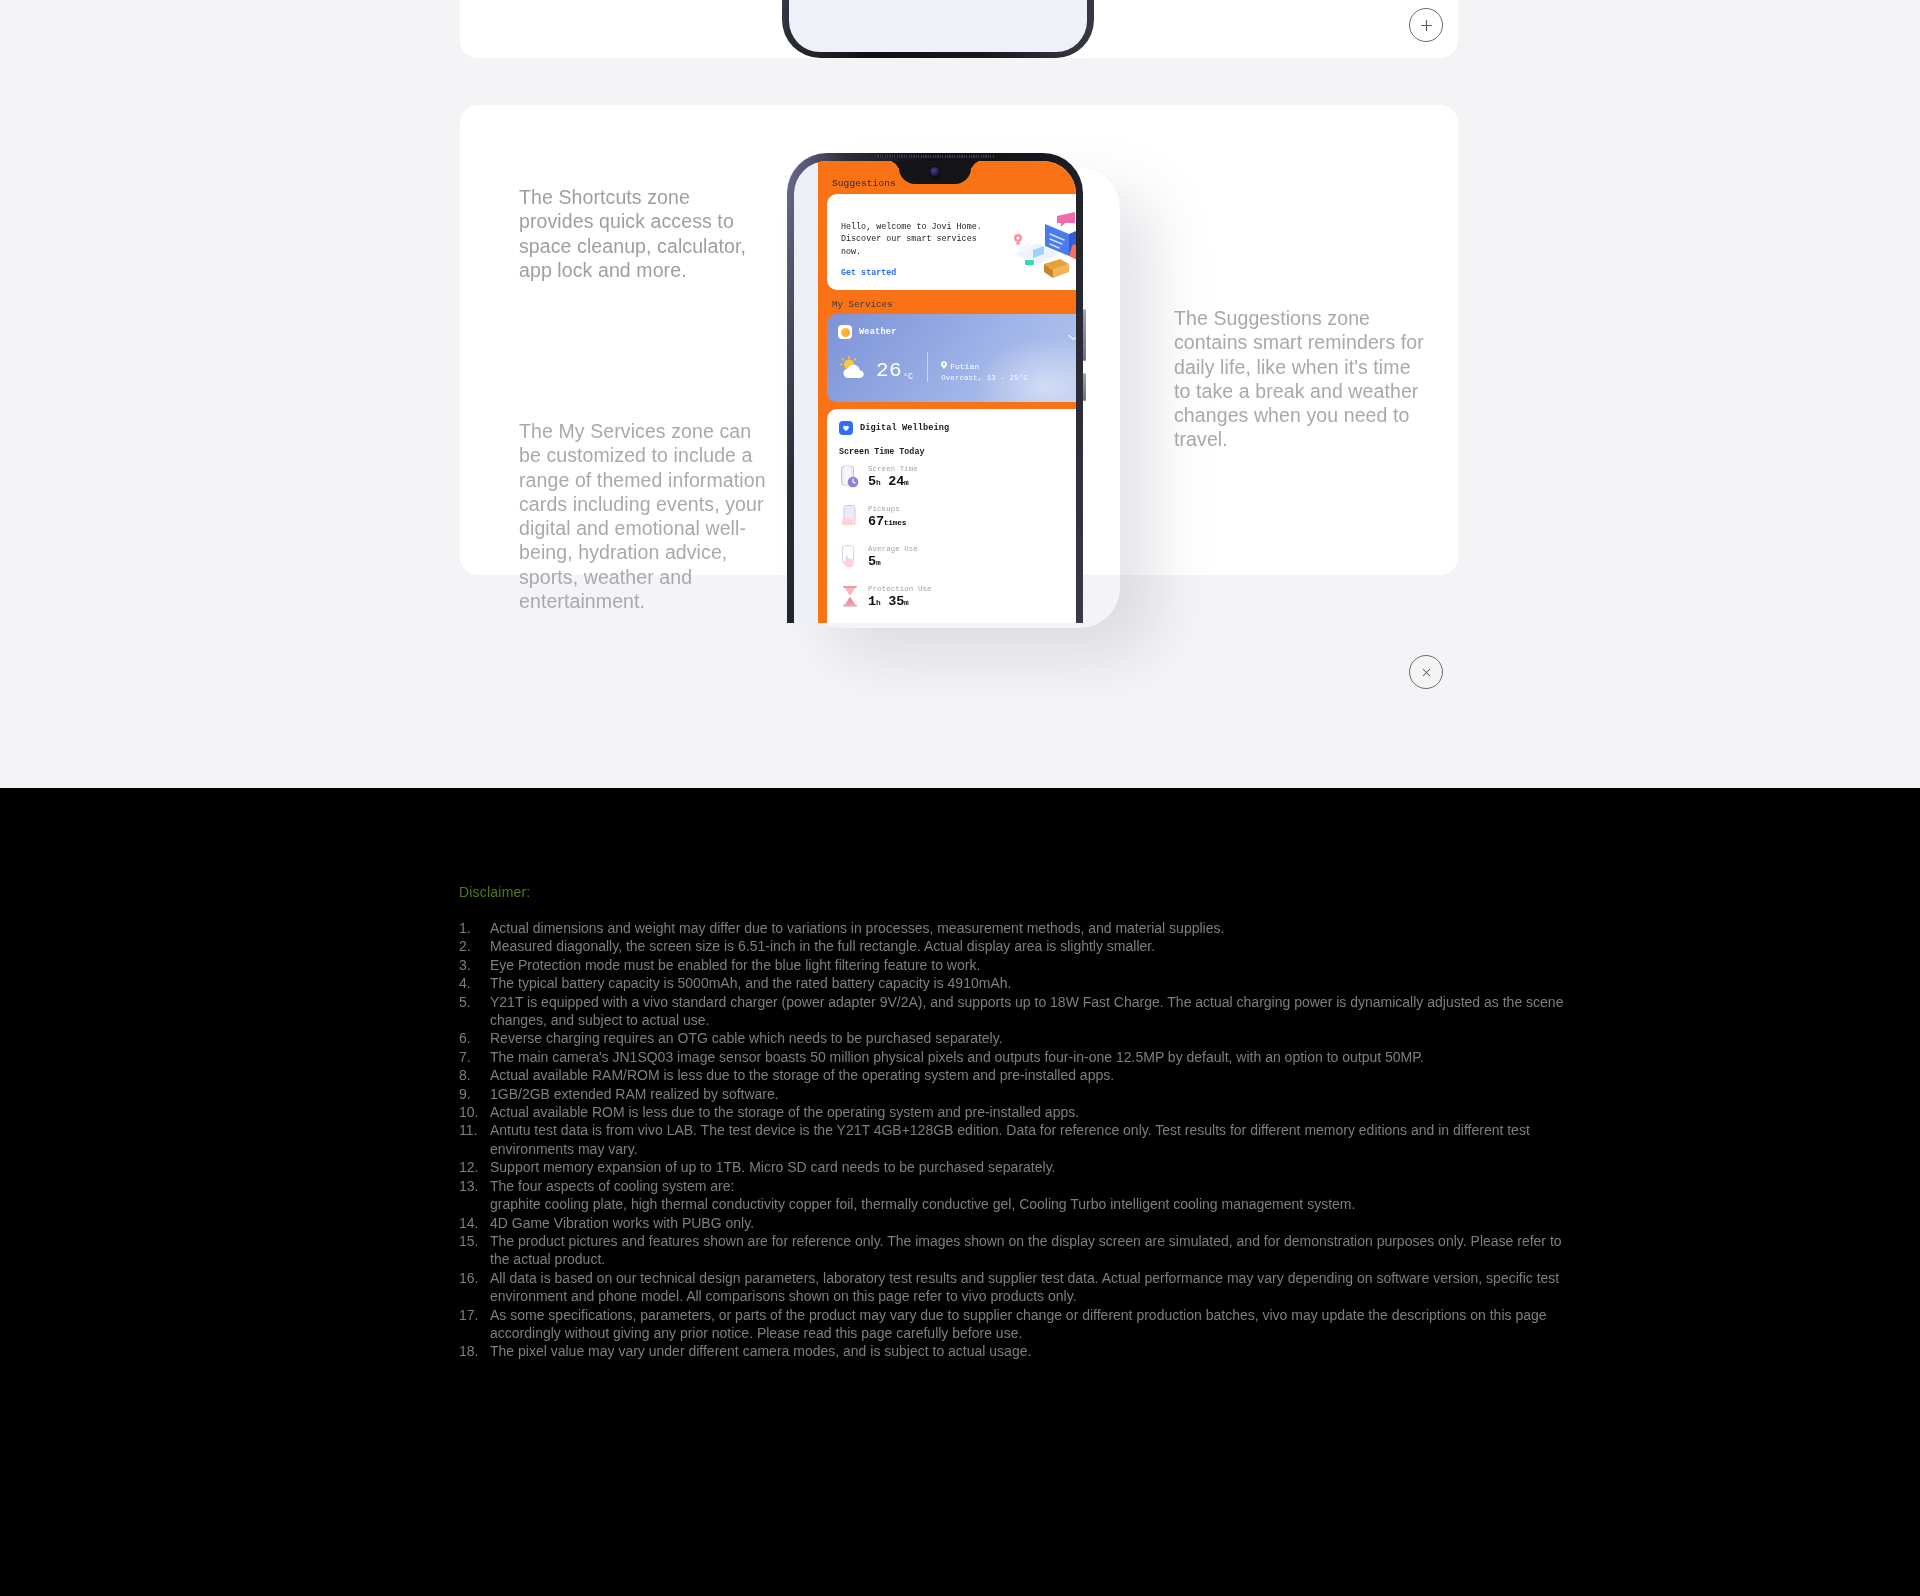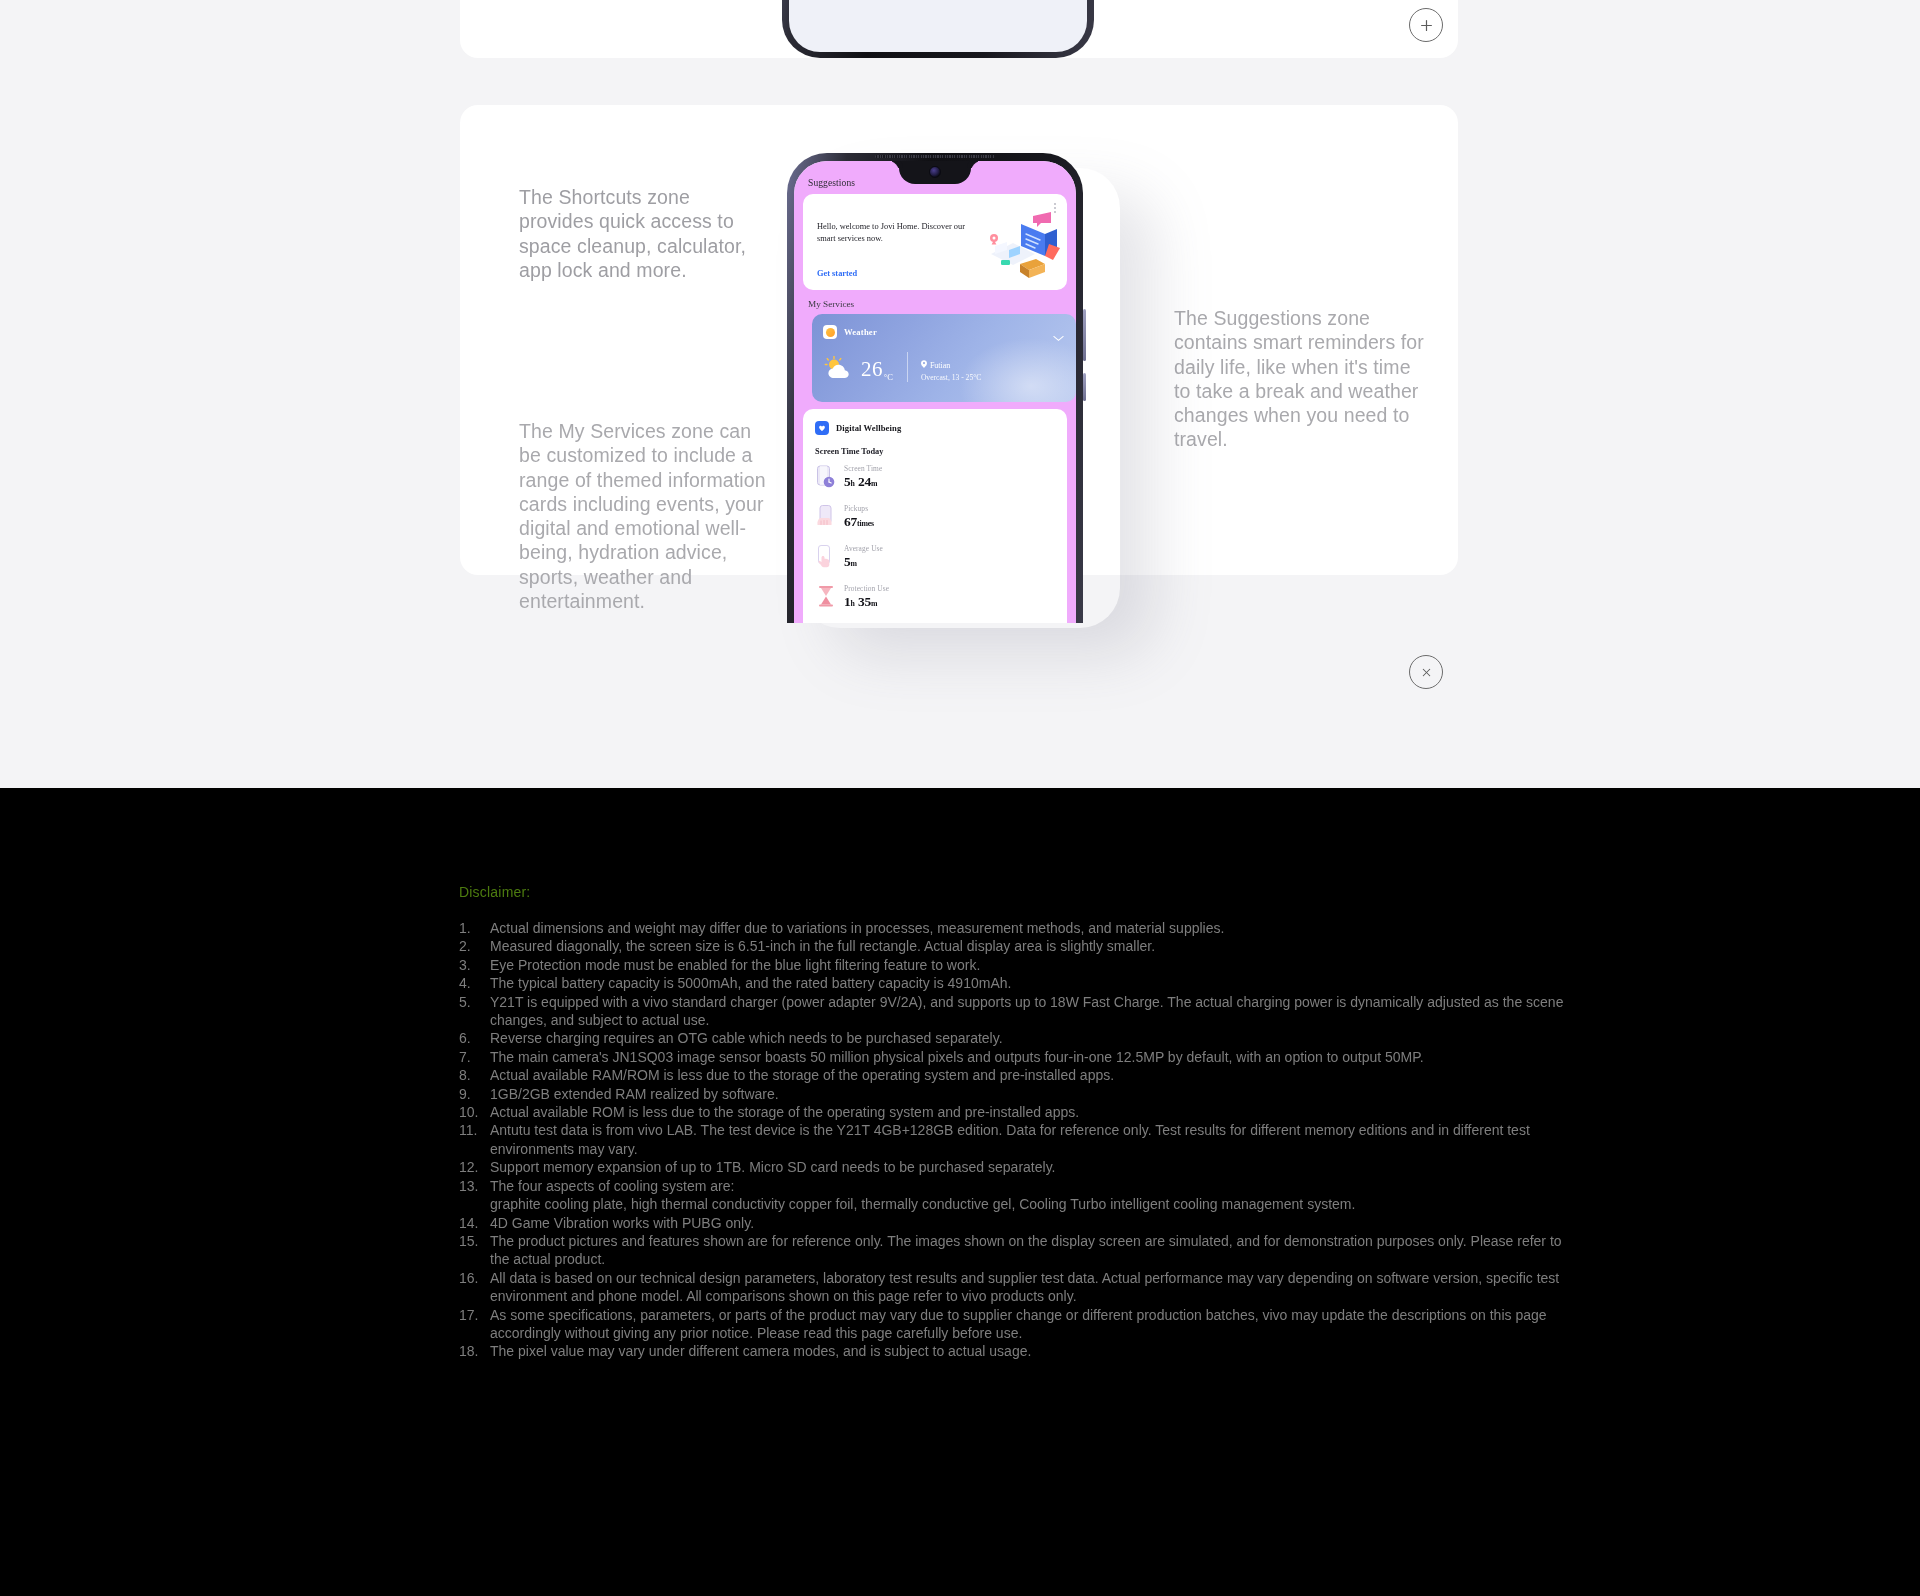--- a/index.html
+++ b/index.html
@@ -109,21 +109,21 @@
   
   .side-btn {
     position: absolute; right: -3px; width: 3px; border-radius: 2px;
     background: linear-gradient(180deg,#9fa0c0,#6e6f90);
     z-index: 8;
   }
   .side-btn-a { top: 156px; height: 52px; }
   .side-btn-b { top: 220px; height: 28px; }
 
   
-  .scr { position: absolute; inset: 0; background:#f0abfc; font-family:Liberation Serif, serif; }
+  .scr { position: absolute; inset: 0; background:#f97316; font-family:Liberation Mono, monospace;margin-left:24px; }
   .scr-title {
     position: absolute; left: 14px; top: 17px;
     font-size: 9.5px; color: #2c2c33; letter-spacing: .1px;
   }
   .jovi-card {
     position: absolute; left: 9px; top: 33px; width: 264px; height: 96px;
     background: #fff; border-radius: 10px; overflow: hidden;
   }
   .jovi-dots {
     position: absolute; right: 11px; top: 9px;
@@ -138,21 +138,21 @@
     position: absolute; left: 14px; bottom: 12px;
     font-size: 8.4px; color: #2f6df6; font-weight: 600; cursor: pointer;
   }
   .jovi-illus { position: absolute; right: 6px; top: 16px; width: 78px; height: 70px; }
 
   .svc-label {
     position: absolute; left: 14px; top: 138px;
     font-size: 9.2px; color: #3a3a42;
   }
   .weather-card {
-    position: absolute; left: 18px; top: 153px; width: 264px; height: 88px;
+    position: absolute; left: 9px; top: 153px; width: 264px; height: 88px;
     border-radius: 10px; overflow: hidden;
     background: linear-gradient(128deg, #7d93d6 0%, #8fa4e0 32%, #9fb4e8 58%, #b7c8ef 100%);
   }
   .weather-card::after {
     content:""; position:absolute; right:-30px; bottom:-34px; width:150px; height:100px;
     background: radial-gradient(ellipse at center, rgba(255,255,255,.45) 0%, rgba(255,255,255,0) 68%);
   }
   .wc-head { position:absolute; left:11px; top:11px; display:flex; align-items:center; gap:7px; }
   .wc-app-icon {
     width:14px; height:14px; border-radius:4px; background:#fff;

